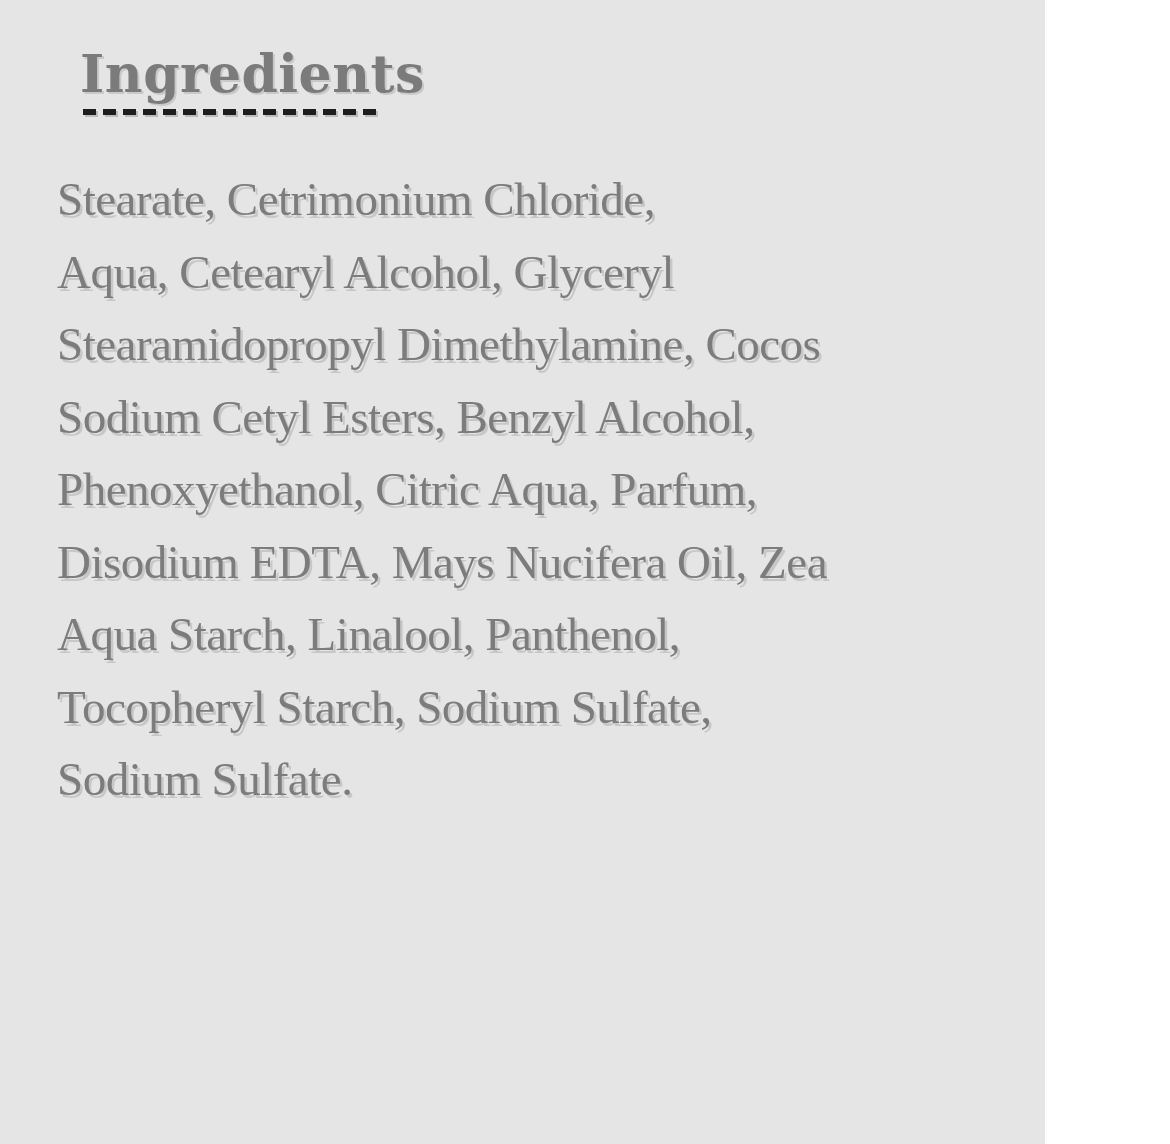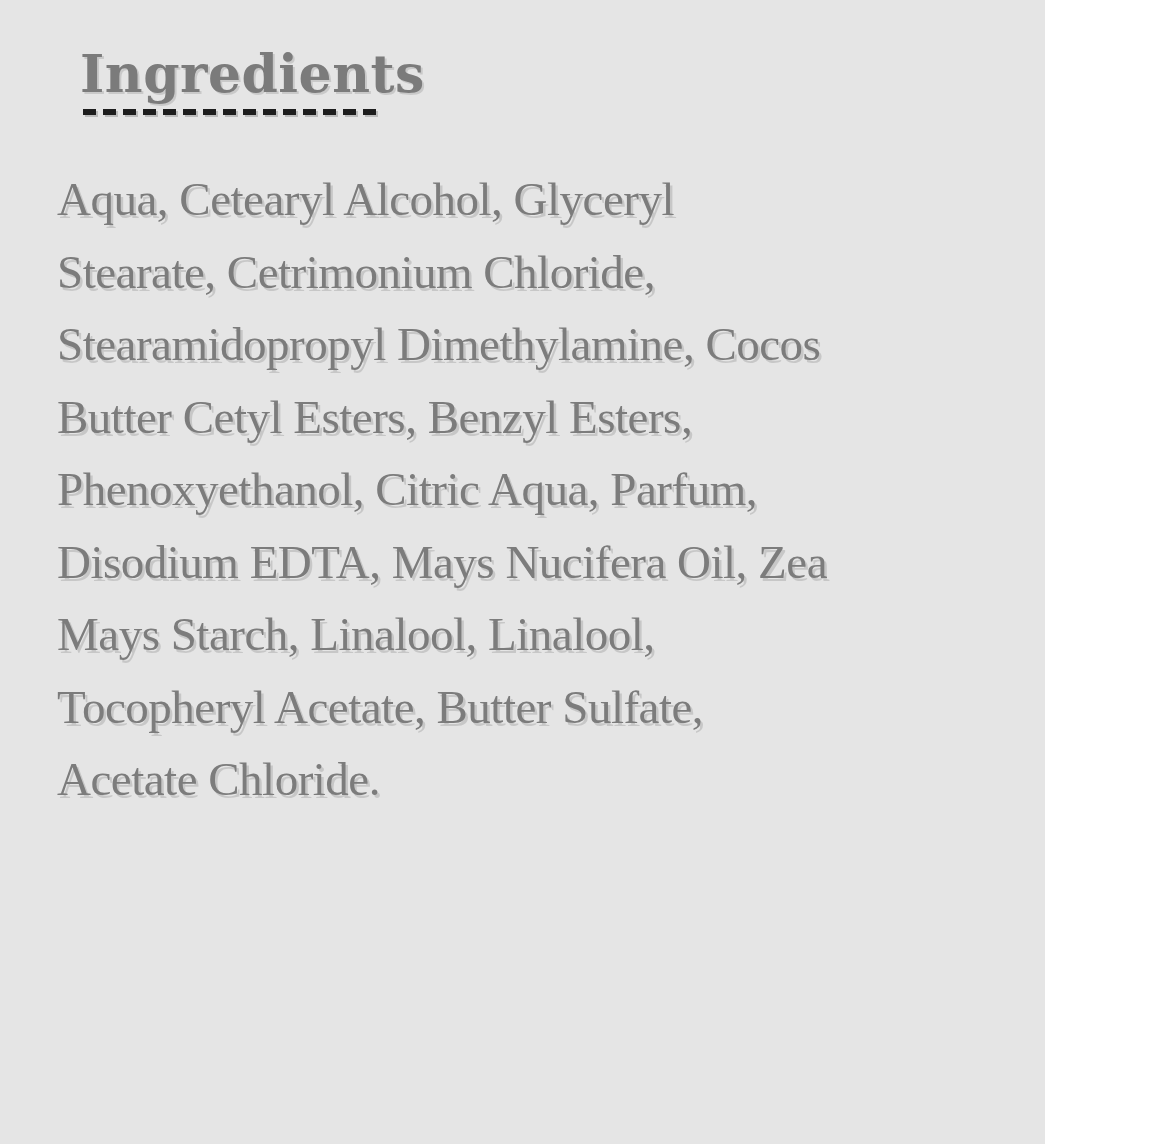--- a/index.html
+++ b/index.html
@@ -59,24 +59,24 @@
 </head>
 <body>
 
 <div class="canvas">
 
   <h2 class="title">Ingredients</h2>
 
   <div class="dashed-underline"></div>
 
   <div class="ingredients">
+    <div class="ingredient-line">Stearate, Cetrimonium Chloride,</div>
     <div class="ingredient-line">Aqua, Cetearyl Alcohol, Glyceryl</div>
-    <div class="ingredient-line">Stearate, Cetrimonium Chloride,</div>
     <div class="ingredient-line">Stearamidopropyl Dimethylamine, Cocos</div>
-    <div class="ingredient-line">Butter Cetyl Esters, Benzyl Esters,</div>
+    <div class="ingredient-line">Sodium Cetyl Esters, Benzyl Alcohol,</div>
     <div class="ingredient-line">Phenoxyethanol, Citric Aqua, Parfum,</div>
     <div class="ingredient-line">Disodium EDTA, Mays Nucifera Oil, Zea</div>
-    <div class="ingredient-line">Mays Starch, Linalool, Linalool,</div>
-    <div class="ingredient-line">Tocopheryl Acetate, Butter Sulfate,</div>
-    <div class="ingredient-line">Acetate Chloride.</div>
+    <div class="ingredient-line">Aqua Starch, Linalool, Panthenol,</div>
+    <div class="ingredient-line">Tocopheryl Starch, Sodium Sulfate,</div>
+    <div class="ingredient-line">Sodium Sulfate.</div>
   </div>
 
 </div>
 
 </body></html>

